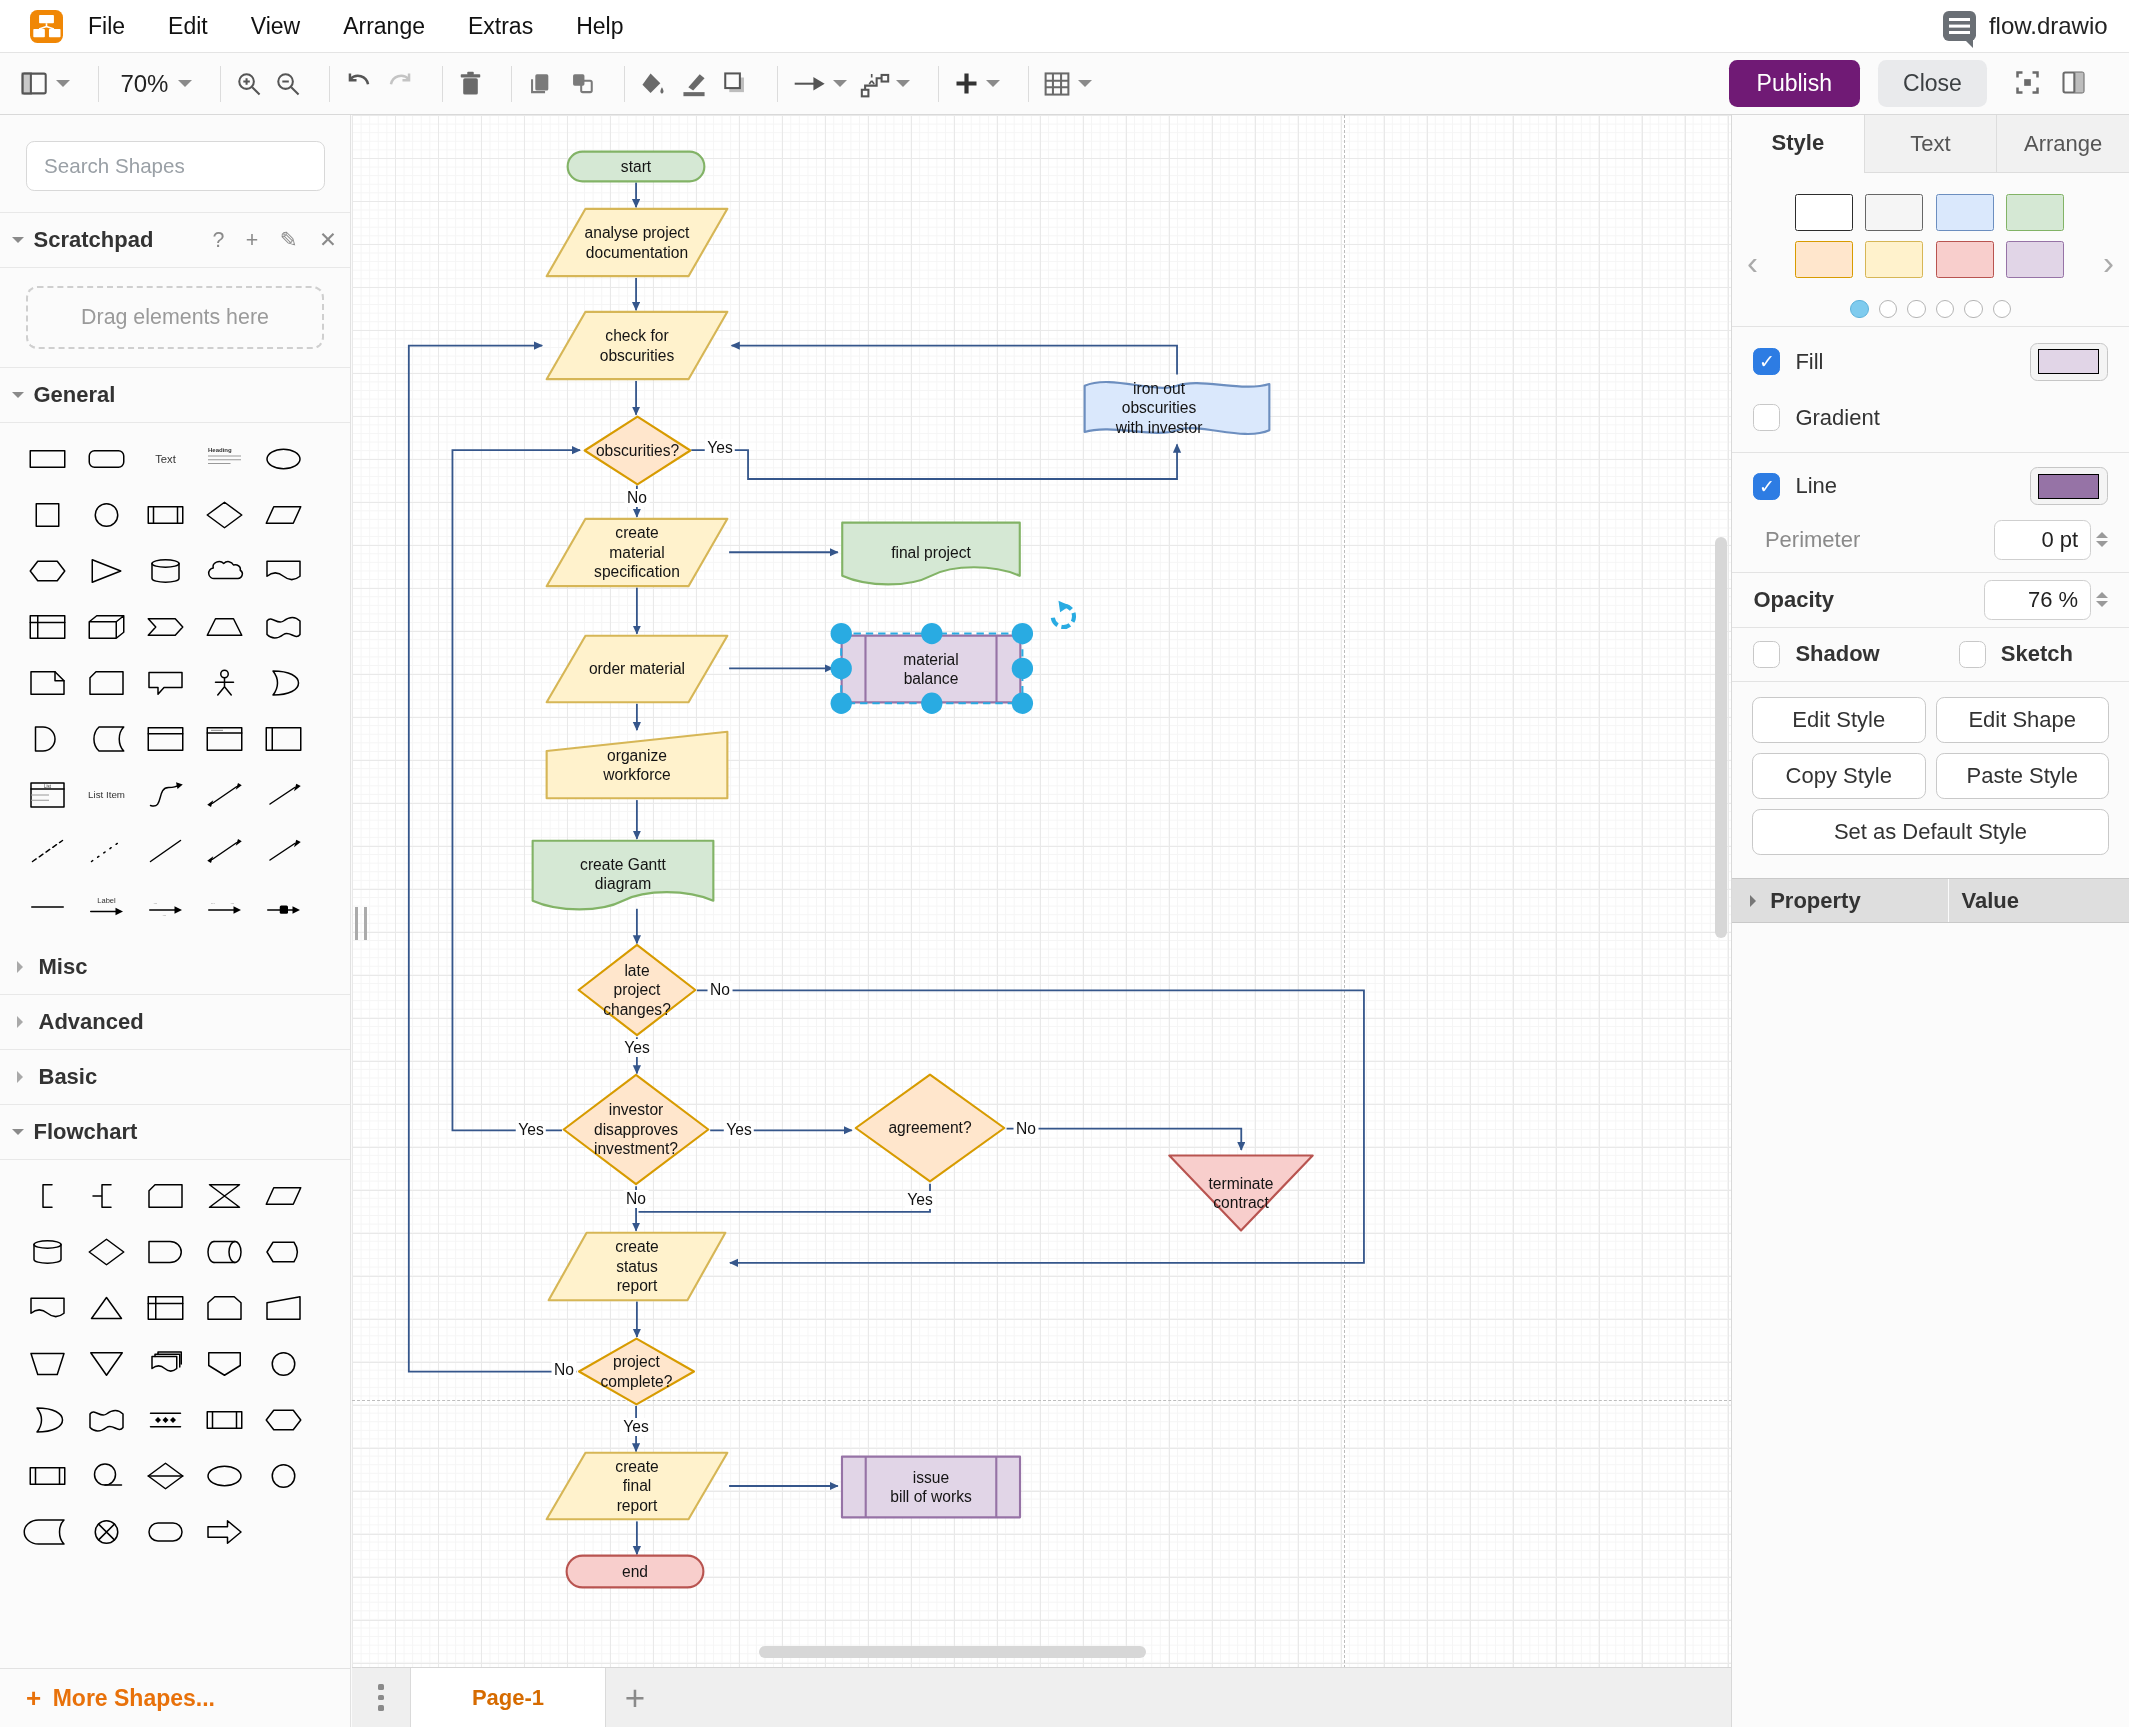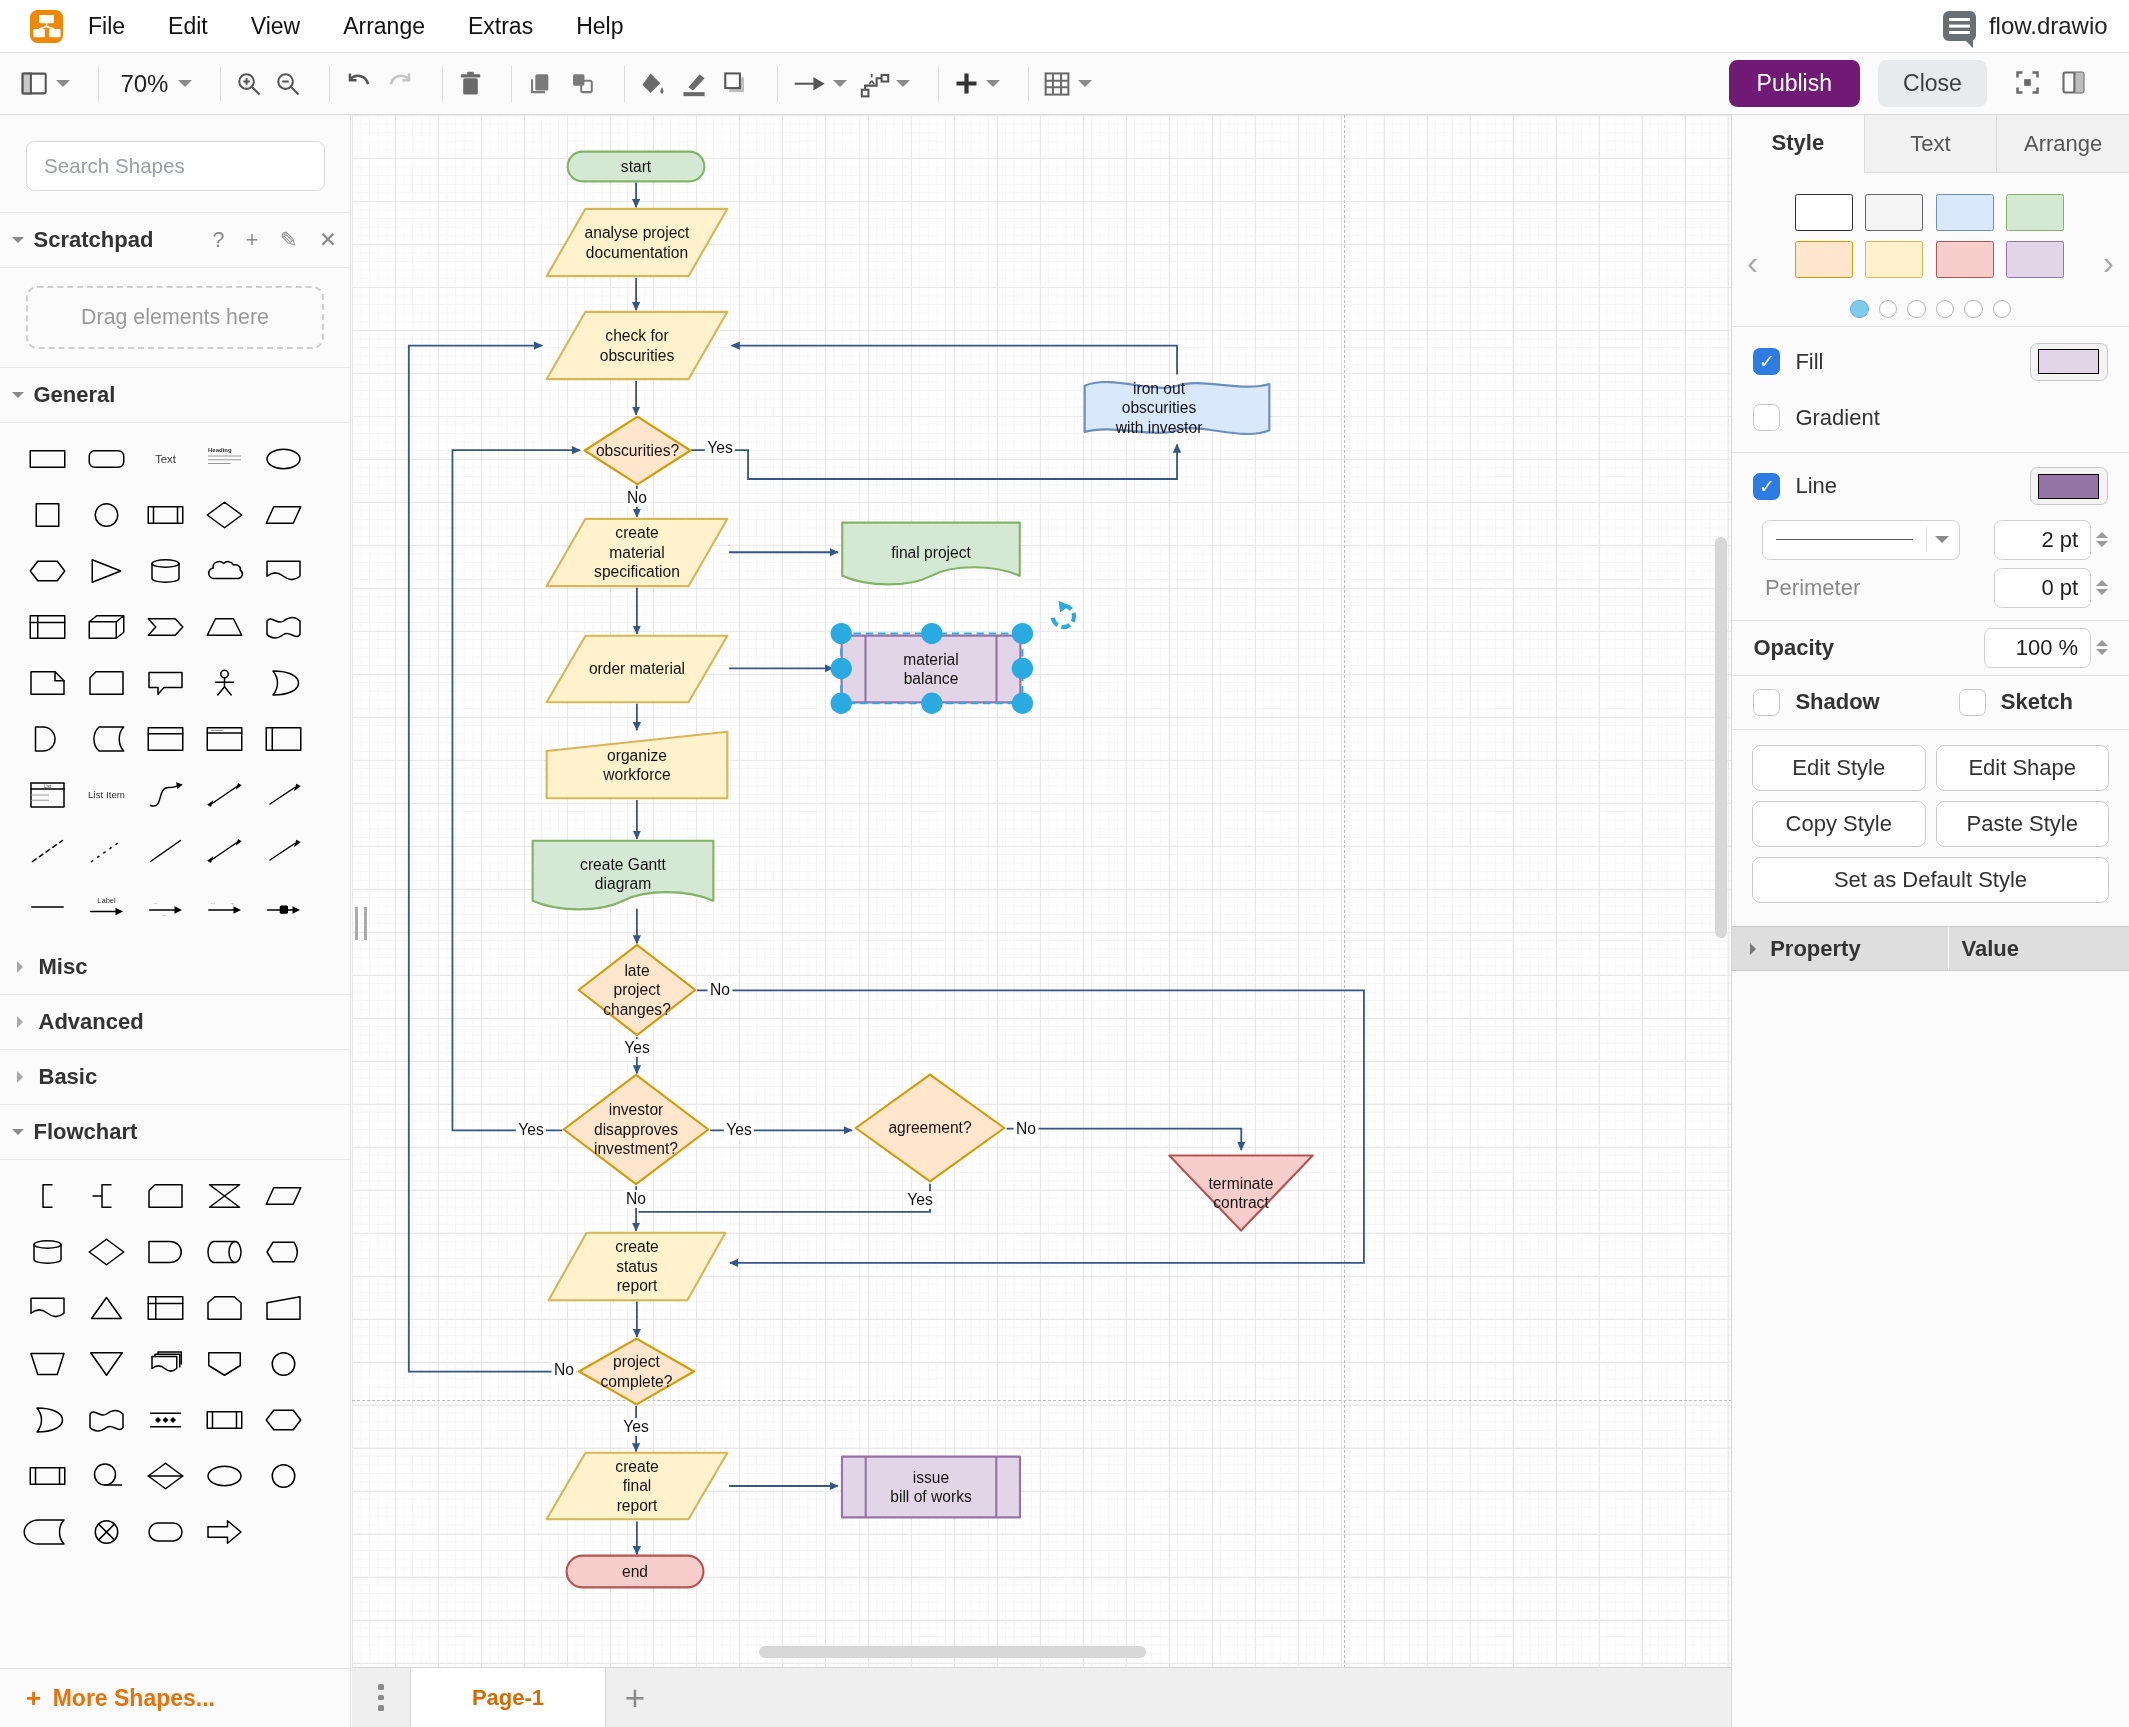--- a/index.html
+++ b/index.html
@@ -1052,44 +1052,32 @@
     <div class="fmt-div" style="margin-top:8.2px;"></div>
 
     <div class="fmt-row" style="height:59px;margin-top:3.3px;">
       <span class="cb on">✓</span>
       <span>Line</span>
       <span class="colorbtn">
           <i id="line-swatch" style="background: rgb(150, 115, 166);"></i>
         </span>
     </div>
     <div class="fmt-row" style="height:48px;">
-      <span style="width:196px;height:38px;border:0.8px solid #CFCFCF;border-radius:7.4px;background:#fff;display:flex;align-items:center;margin-left:8.2px;">
-        <i style="flex:1;height:1.6px;background:#555;margin:0 13px;"></i>
-        <i style="width:0.8px;height:25px;background:#DDD;"></i>
-        <i class="caret" style="margin:6.6px 10px 0 8.2px;"></i>
-      </span>
-      <span class="field" style="margin-left:auto;width:72px;">2 pt</span>
-      <span class="spin">
-          <b class="up"></b>
-          <b class="dn"></b>
-        </span>
-    </div>
-    <div class="fmt-row" style="height:48px;">
       <span class="muted" style="margin-left:11.5px;">Perimeter</span>
       <span class="field" style="margin-left:auto;width:72px;">0 pt</span>
       <span class="spin">
           <b class="up"></b>
           <b class="dn"></b>
         </span>
     </div>
     <div class="fmt-div" style="margin-top:8.2px;"></div>
 
     <div class="fmt-row" style="height:54px;">
       <span style="font-weight:bold;">Opacity</span>
-      <span class="field" style="margin-left:auto;width:82px;">100 %</span>
+      <span class="field" style="margin-left:auto;width:82px;">76 %</span>
       <span class="spin">
           <b class="up"></b>
           <b class="dn"></b>
         </span>
     </div>
     <div class="fmt-div"></div>
 
     <div class="fmt-row" style="height:54px;">
       <span class="cb"></span>
       <span style="font-weight:bold;">Shadow</span>

